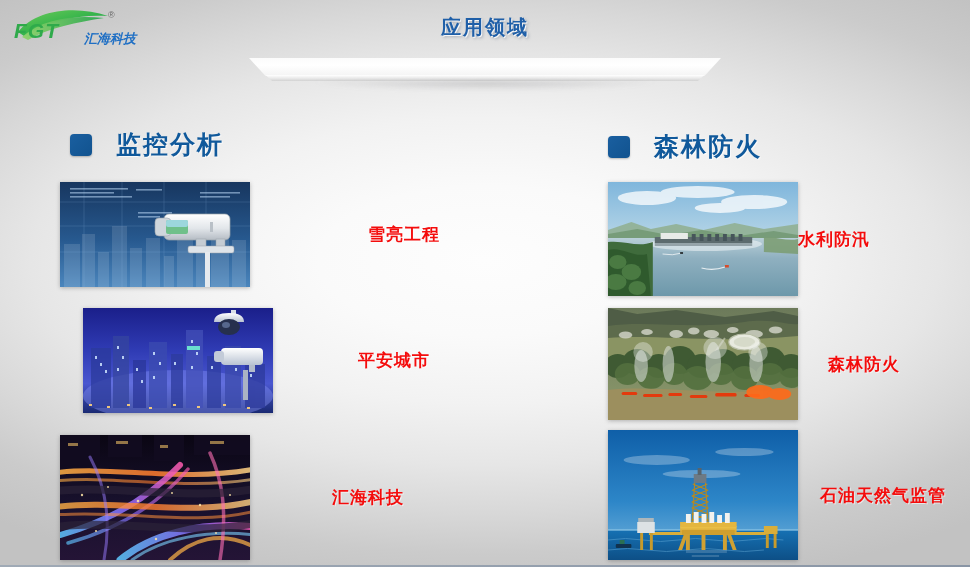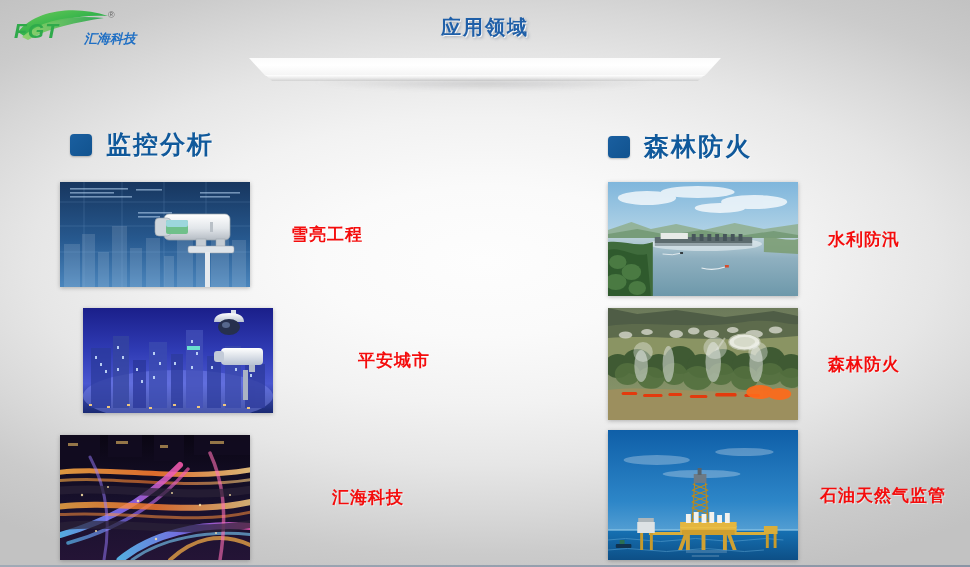--- a/index.html
+++ b/index.html
@@ -56,21 +56,21 @@
     clip-path:polygon(0% 0%, 100% 0%, 98.5% 100%, 1.5% 100%);
     border-radius:0 0 3px 3px;
   }
   .shelf-shadow{
     position:absolute; left:7%; top:23px; width:86%; height:14px;
     background:radial-gradient(ellipse 60% 100% at 50% 0%, rgba(110,110,115,.30), rgba(110,110,115,0) 72%);
     filter:blur(2px);
   }
 
   .section-head{
-    position:absolute; display:flex; align-items:center; gap:14px;
+    position:absolute; display:flex; align-items:center; gap:24px;
     white-space:nowrap;
   }
   .head-left { left:70px;  top:128px; }
   .head-right{ left:608px; top:130px; }
   .bullet{
     width:22px; height:22px; border-radius:4px;
     background:linear-gradient(135deg,#1a5fa0 0%,#11538f 100%);
     box-shadow:0 1px 2px rgba(0,0,0,.25);
     flex:0 0 auto;
   }
@@ -96,29 +96,29 @@
   .caption{
     font-size:17px; font-weight:bold; color:#f40c0c; letter-spacing:1px;
     text-shadow:1px 1px 0 rgba(255,255,255,.55);
     white-space:nowrap;
   }
 
   
   .row-l1{ left:60px;  top:182px; }
   .row-l2{ left:60px;  top:308px;padding-left:23px; }
   .row-l3{ left:60px;  top:435px; }
-  .row-l1 .caption{ margin-left:41px;font-family:Liberation Serif, serif; }
+  .row-l1 .caption{ margin-left:118px;font-family:Liberation Serif, serif; }
   .row-l2 .caption{ margin-left:85px; }
   .row-l3 .caption{ margin-left:82px; }
 
   
   .row-r1{ left:608px; top:182px; }
   .row-r2{ left:608px; top:308px; }
   .row-r3{ left:608px; top:430px;align-items:center; }
-  .row-r1 .caption{ margin-left:30px; }
+  .row-r1 .caption{ }
   .row-r2 .caption{ margin-left:30px; }
   .row-r3 .caption{ margin-left:22px; }
 </style>
 </head>
 <body>
 
 <div id="slide">
 
   <div class="logo-wrap">
     <svg class="logo-svg" width="160" height="46" viewBox="0 0 160 46" aria-hidden="true">

